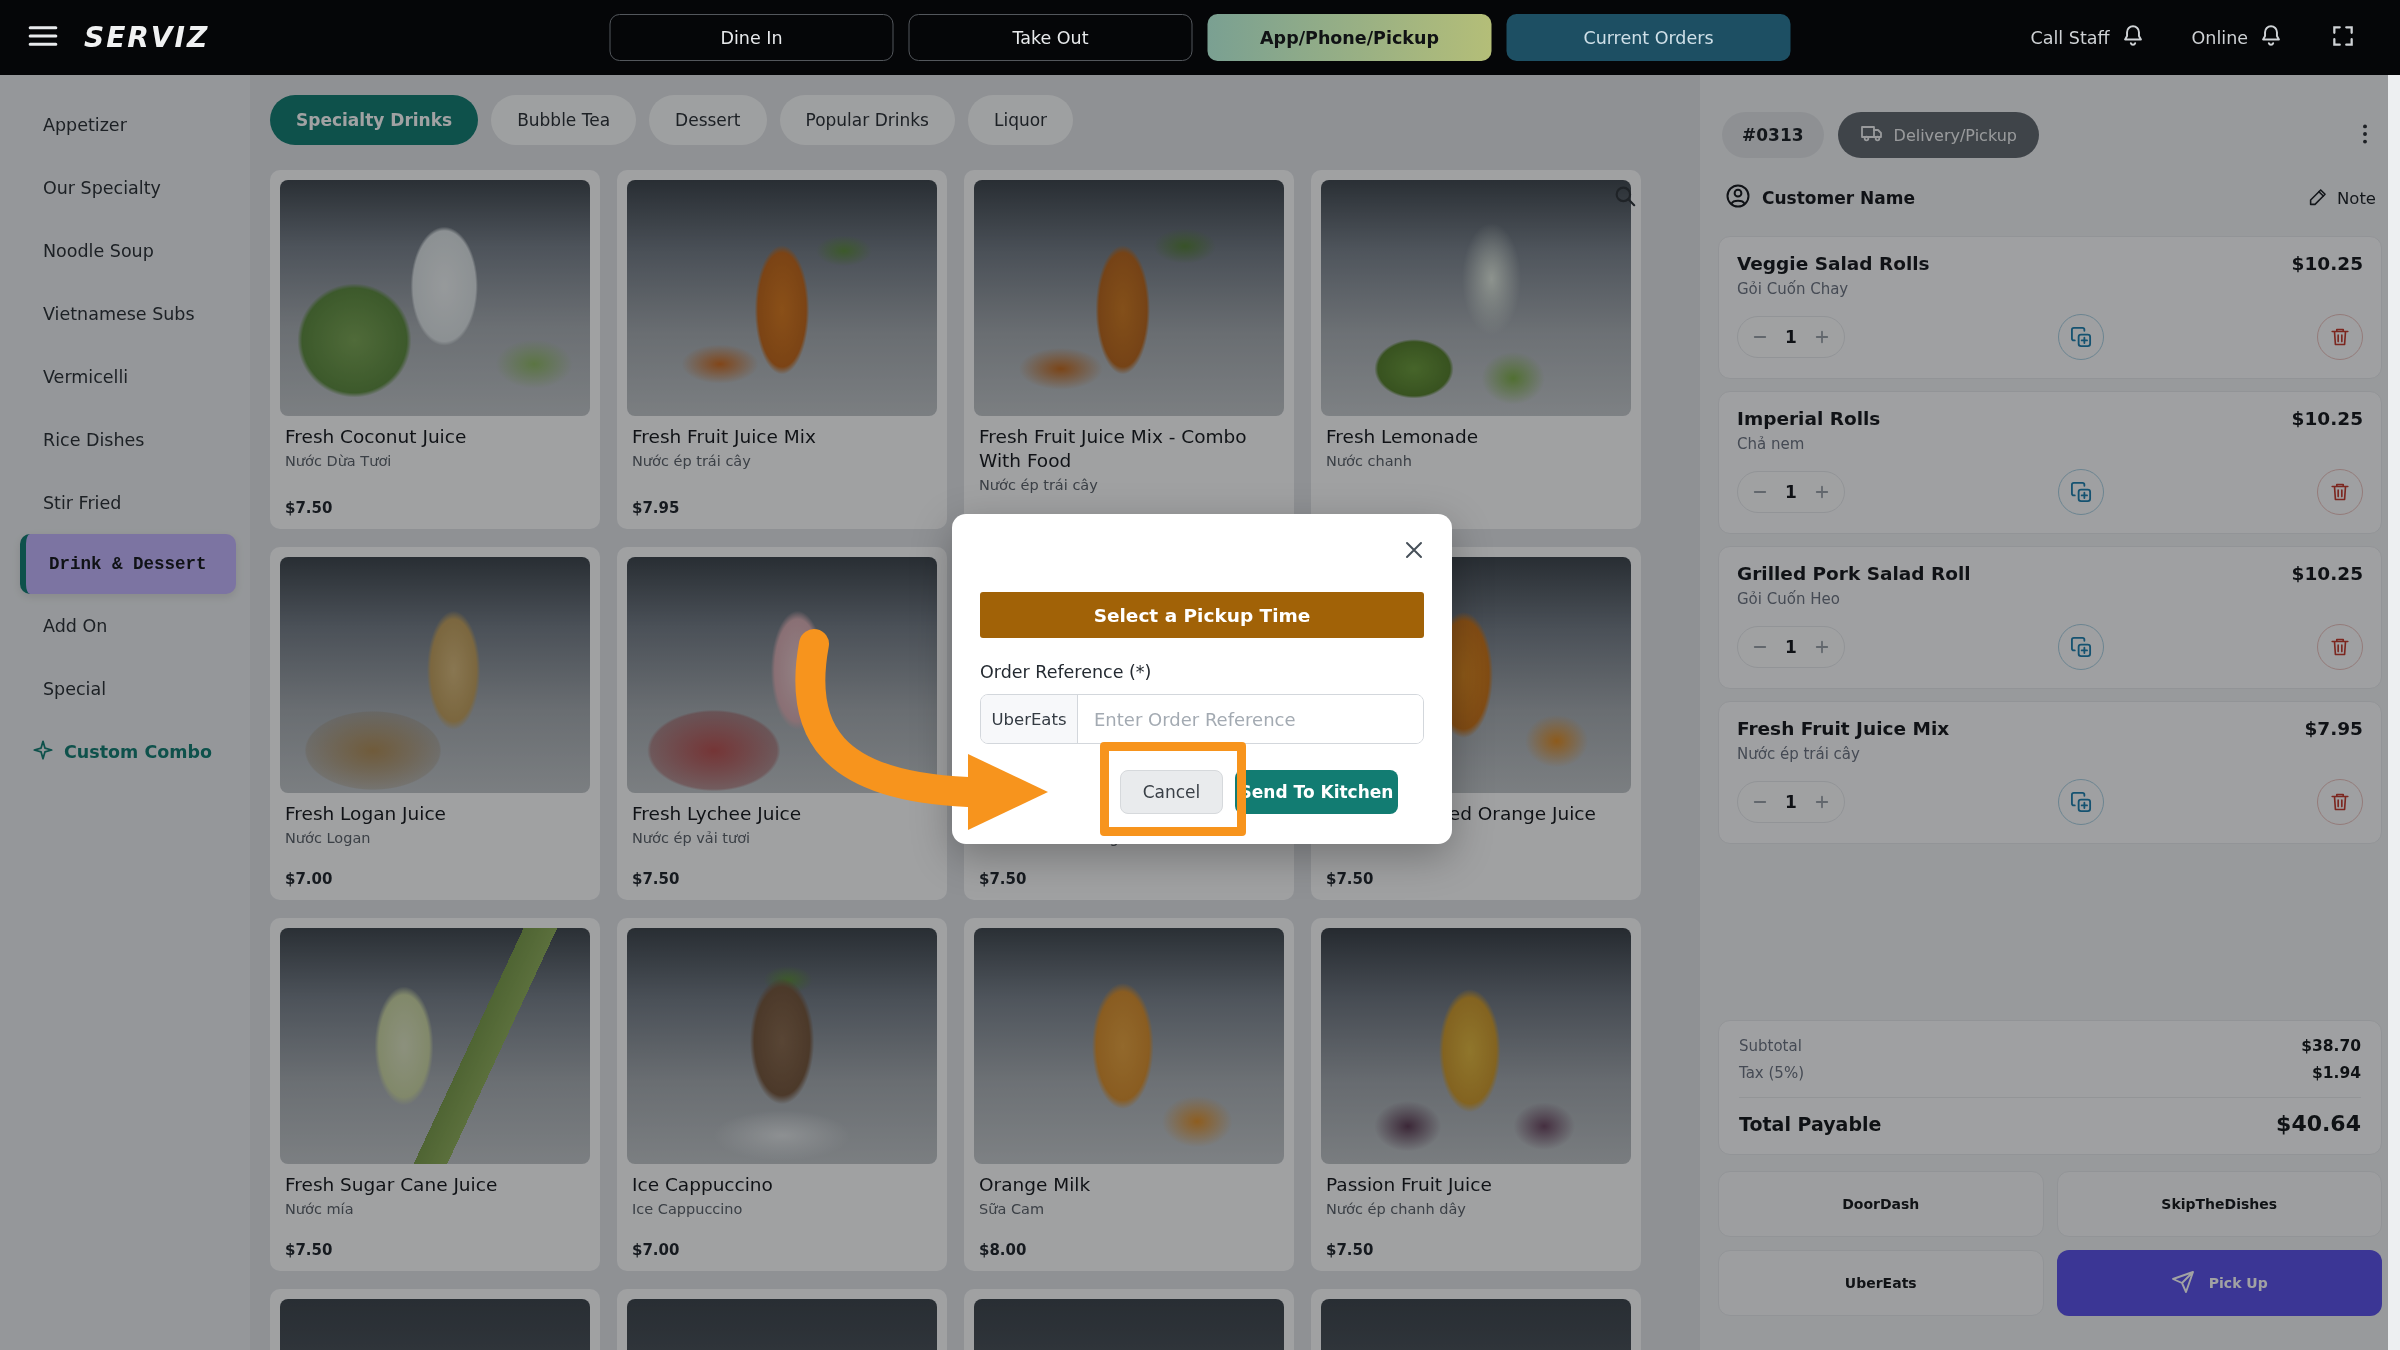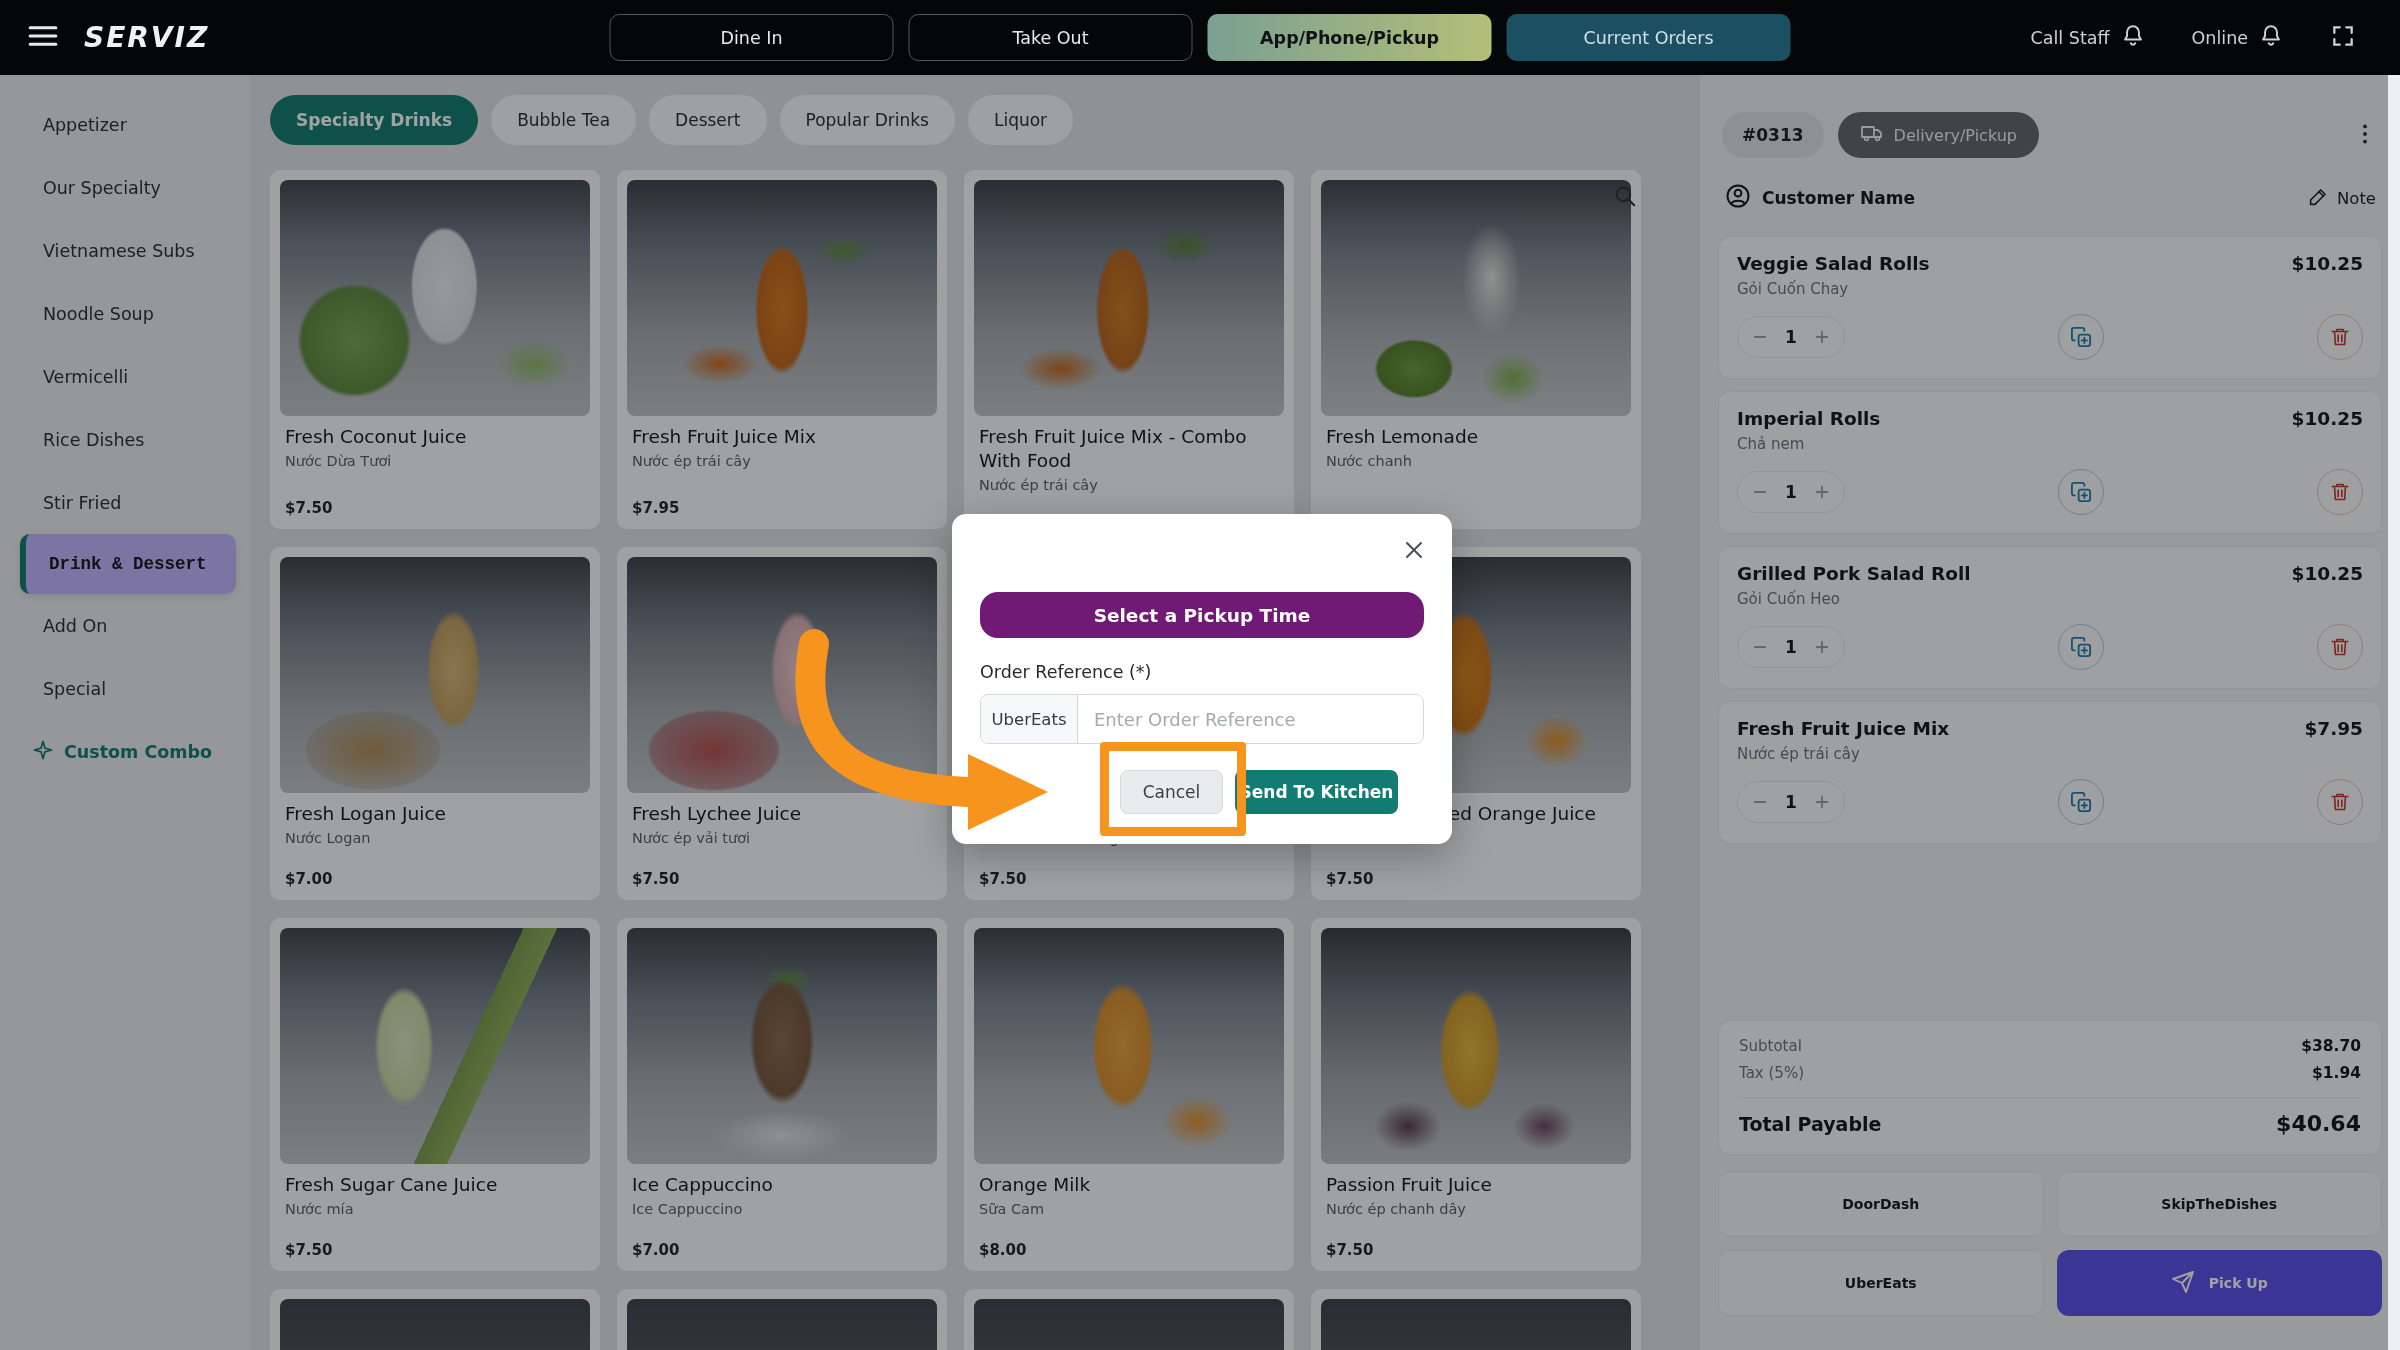--- a/index.html
+++ b/index.html
@@ -95,21 +95,21 @@
              font-size:14px; font-weight:600; color:#17191c; cursor:pointer; }
   .pay-btn.pickup { background:#5b51e8; border:none; color:#ffffff; display:flex; align-items:center;
                     justify-content:center; gap:14px; }
   .scroll-strip { position:absolute; top:75px; left:2388px; width:12px; height:1275px; background:#edeff1; z-index:55; }
 
   
   .overlay { position:absolute; top:75px; left:0; width:2400px; height:1275px; background:rgba(8,10,12,0.38); z-index:50; }
   .modal { position:absolute; left:952px; top:514px; width:500px; height:330px; background:#ffffff; border-radius:14px;
            z-index:60; box-shadow:0 12px 40px rgba(0,0,0,0.28); padding:0 28px; }
   .modal-close { position:absolute; top:24px; right:26px; background:none; border:none; color:#475059; cursor:pointer; }
-  .pickup-time-btn { margin-top:78px; width:100%; height:46px; background:#701a75; border:none; border-radius:18px;
+  .pickup-time-btn { margin-top:78px; width:100%; height:46px; background:#a16207; border:none; border-radius:3px;
                      color:#ffffff; font-size:18.5px; font-weight:600; cursor:pointer; display:block; }
   .ref-label { margin-top:24px; font-size:17.5px; color:#242a31; }
   .ref-group { margin-top:12px; height:50px; border:1.5px solid #d3d7dc; border-radius:8px; display:flex; overflow:hidden; }
   .ref-prefix { width:97px; background:#f7f8fa; border-right:1.5px solid #d3d7dc; display:flex; align-items:center;
                 justify-content:center; font-size:16.5px; color:#343b43; }
   .ref-input { flex:1; border:none; outline:none; padding:0 16px; font-size:18px; color:#343b43; }
   .ref-input::placeholder { color:#a3aab2; }
   .modal-footer { margin-top:26px; display:flex; justify-content:flex-end; gap:12px; padding-right:26px; }
   .cancel-btn { width:103px; height:44px; background:#e9ebed; border:1px solid #d6d9dc; border-radius:8px;
                 font-size:17px; color:#3a4047; cursor:pointer; }
@@ -162,22 +162,22 @@
         <svg width="26" height="26" viewBox="0 0 24 24" fill="none" stroke="currentColor" stroke-width="2.1" stroke-linecap="round">
             <path d="M4 9V4h5M15 4h5v5M20 15v5h-5M9 20H4v-5"></path>
           </svg>
       </span>
     </div>
   </header>
 
   <aside class="sidebar">
       <div class="side-item">Appetizer</div>
       <div class="side-item">Our Specialty</div>
+      <div class="side-item">Noodle Soup</div>
       <div class="side-item">Vietnamese Subs</div>
-      <div class="side-item">Noodle Soup</div>
       <div class="side-item">Vermicelli</div>
       <div class="side-item">Rice Dishes</div>
       <div class="side-item">Stir Fried</div>
       <div class="side-item selected">Drink &amp; Dessert</div>
       <div class="side-item">Add On</div>
       <div class="side-item">Special</div>
       <div class="side-item combo">
         <span class="icon"><svg width="22" height="22" viewBox="0 0 24 24" fill="none" stroke="currentColor" stroke-width="1.9" stroke-linejoin="round">
             <path d="M12 2.5l2.1 7.4 7.4 2.1-7.4 2.1L12 21.5l-2.1-7.4-7.4-2.1 7.4-2.1z"></path>
           </svg></span>

